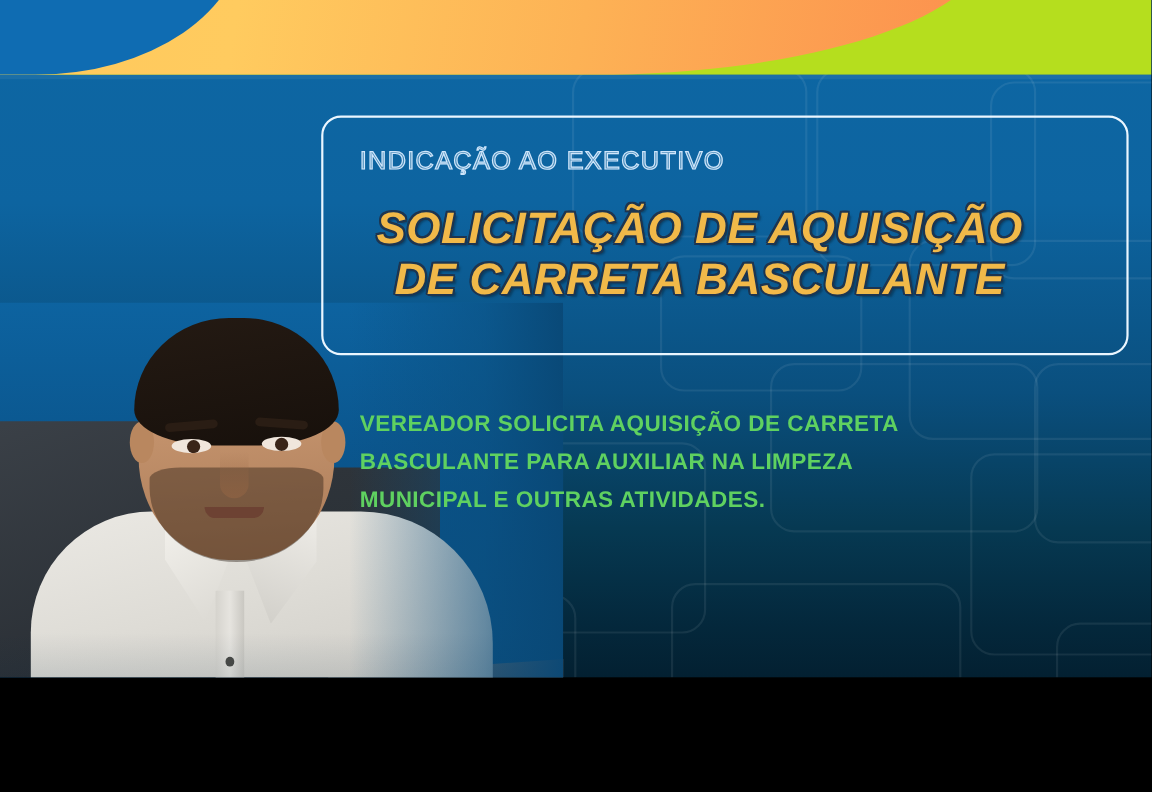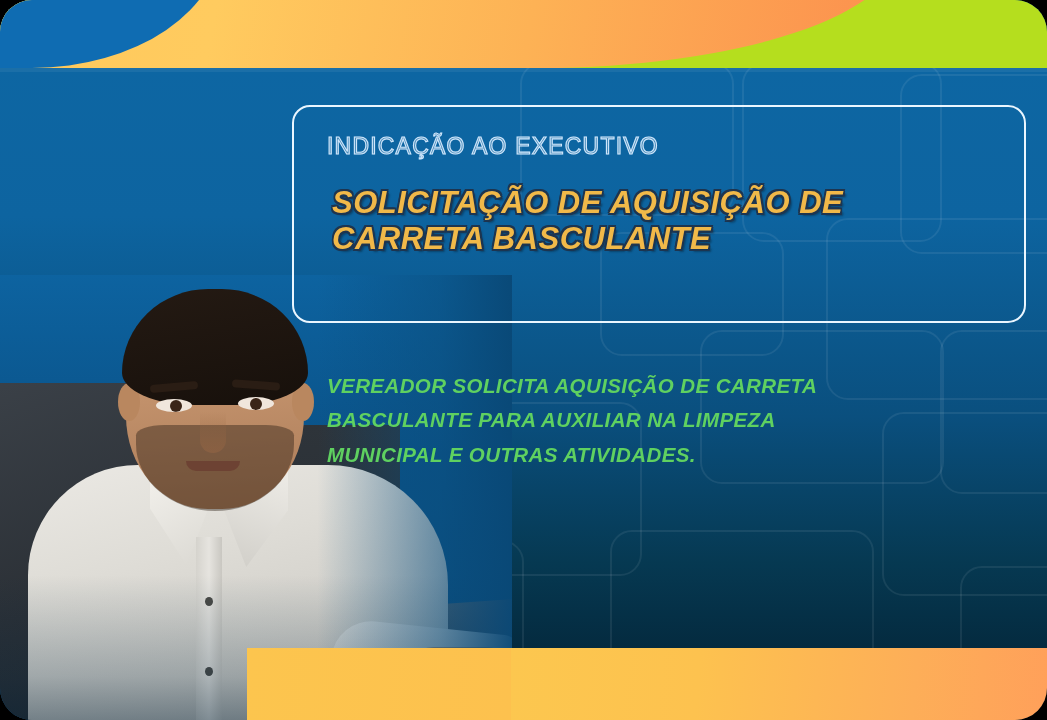--- a/index.html
+++ b/index.html
@@ -1,23 +1,22 @@
 <!DOCTYPE html>
 <html><head>
 <meta charset="utf-8">
 <style>
   html,body{margin:0;padding:0;background:#000;}
   body{font-family:"Liberation Sans",sans-serif;}
 
   #poster{
     position:relative;
-    width:1047px;height:720px;
+    width:1047px;height:616px;
     overflow:hidden;
     background:linear-gradient(180deg,#0d67a4 0%,#0d64a0 30%,#0a4f7e 58%,#063952 78%,#04283c 92%,#032031 100%);
-    border-radius:32px;
   }
 
   
   .bgpattern{position:absolute;inset:0;opacity:1;pointer-events:none;}
   .bgrect{position:absolute;border:2px solid rgba(255,255,255,.075);border-radius:22px;}
 
   
   .topbar{position:absolute;left:0;top:0;width:1047px;height:68px;overflow:hidden;}
   .topbar .lime{position:absolute;left:0;top:0;width:1047px;height:68px;background:#b5de1e;}
   .topbar .orange{
@@ -44,40 +43,40 @@
   .eyebrow{
     position:absolute;left:327px;top:133px;
     font-size:23px;letter-spacing:1.2px;font-weight:400;
     color:rgba(255,255,255,.25);
     -webkit-text-stroke:1.1px #cfe6fb;
     text-transform:uppercase;
     white-space:nowrap;
   }
 
   .headline{
-    position:absolute;left:332px;top:185px;width:640px;
-    font-size:31px;line-height:1.16;font-weight:bold;font-style:italic;
+    position:absolute;left:316px;top:185px;width:640px;
+    font-size:40px;line-height:1.16;font-weight:bold;font-style:italic;
     letter-spacing:.5px;
     color:#f1b949;
     text-transform:uppercase;
     text-shadow:
       -1.6px -1.6px 0 #1d3550, 1.6px -1.6px 0 #1d3550,
       -1.6px  1.6px 0 #1d3550, 1.6px  1.6px 0 #1d3550,
        0 -1.8px 0 #1d3550, 0 1.8px 0 #1d3550,
       -1.8px 0 0 #1d3550, 1.8px 0 0 #1d3550,
        3px 3px 2px rgba(0,0,0,.30);
+    text-align: center;
   }
 
   .blurb{
     position:absolute;left:327px;top:369px;width:540px;
     font-size:20.5px;line-height:1.68;font-weight:bold;
     letter-spacing:.4px;
     color:#5fd160;
     text-transform:uppercase;
-    font-style:italic;
   }
 
   .byline{
     position:absolute;left:325px;top:504px;
     font-size:22px;font-weight:bold;color:#ffffff;
     letter-spacing:.1px;white-space:pre;
     text-shadow:0 1px 3px rgba(0,0,0,.35);
   }
 
   

